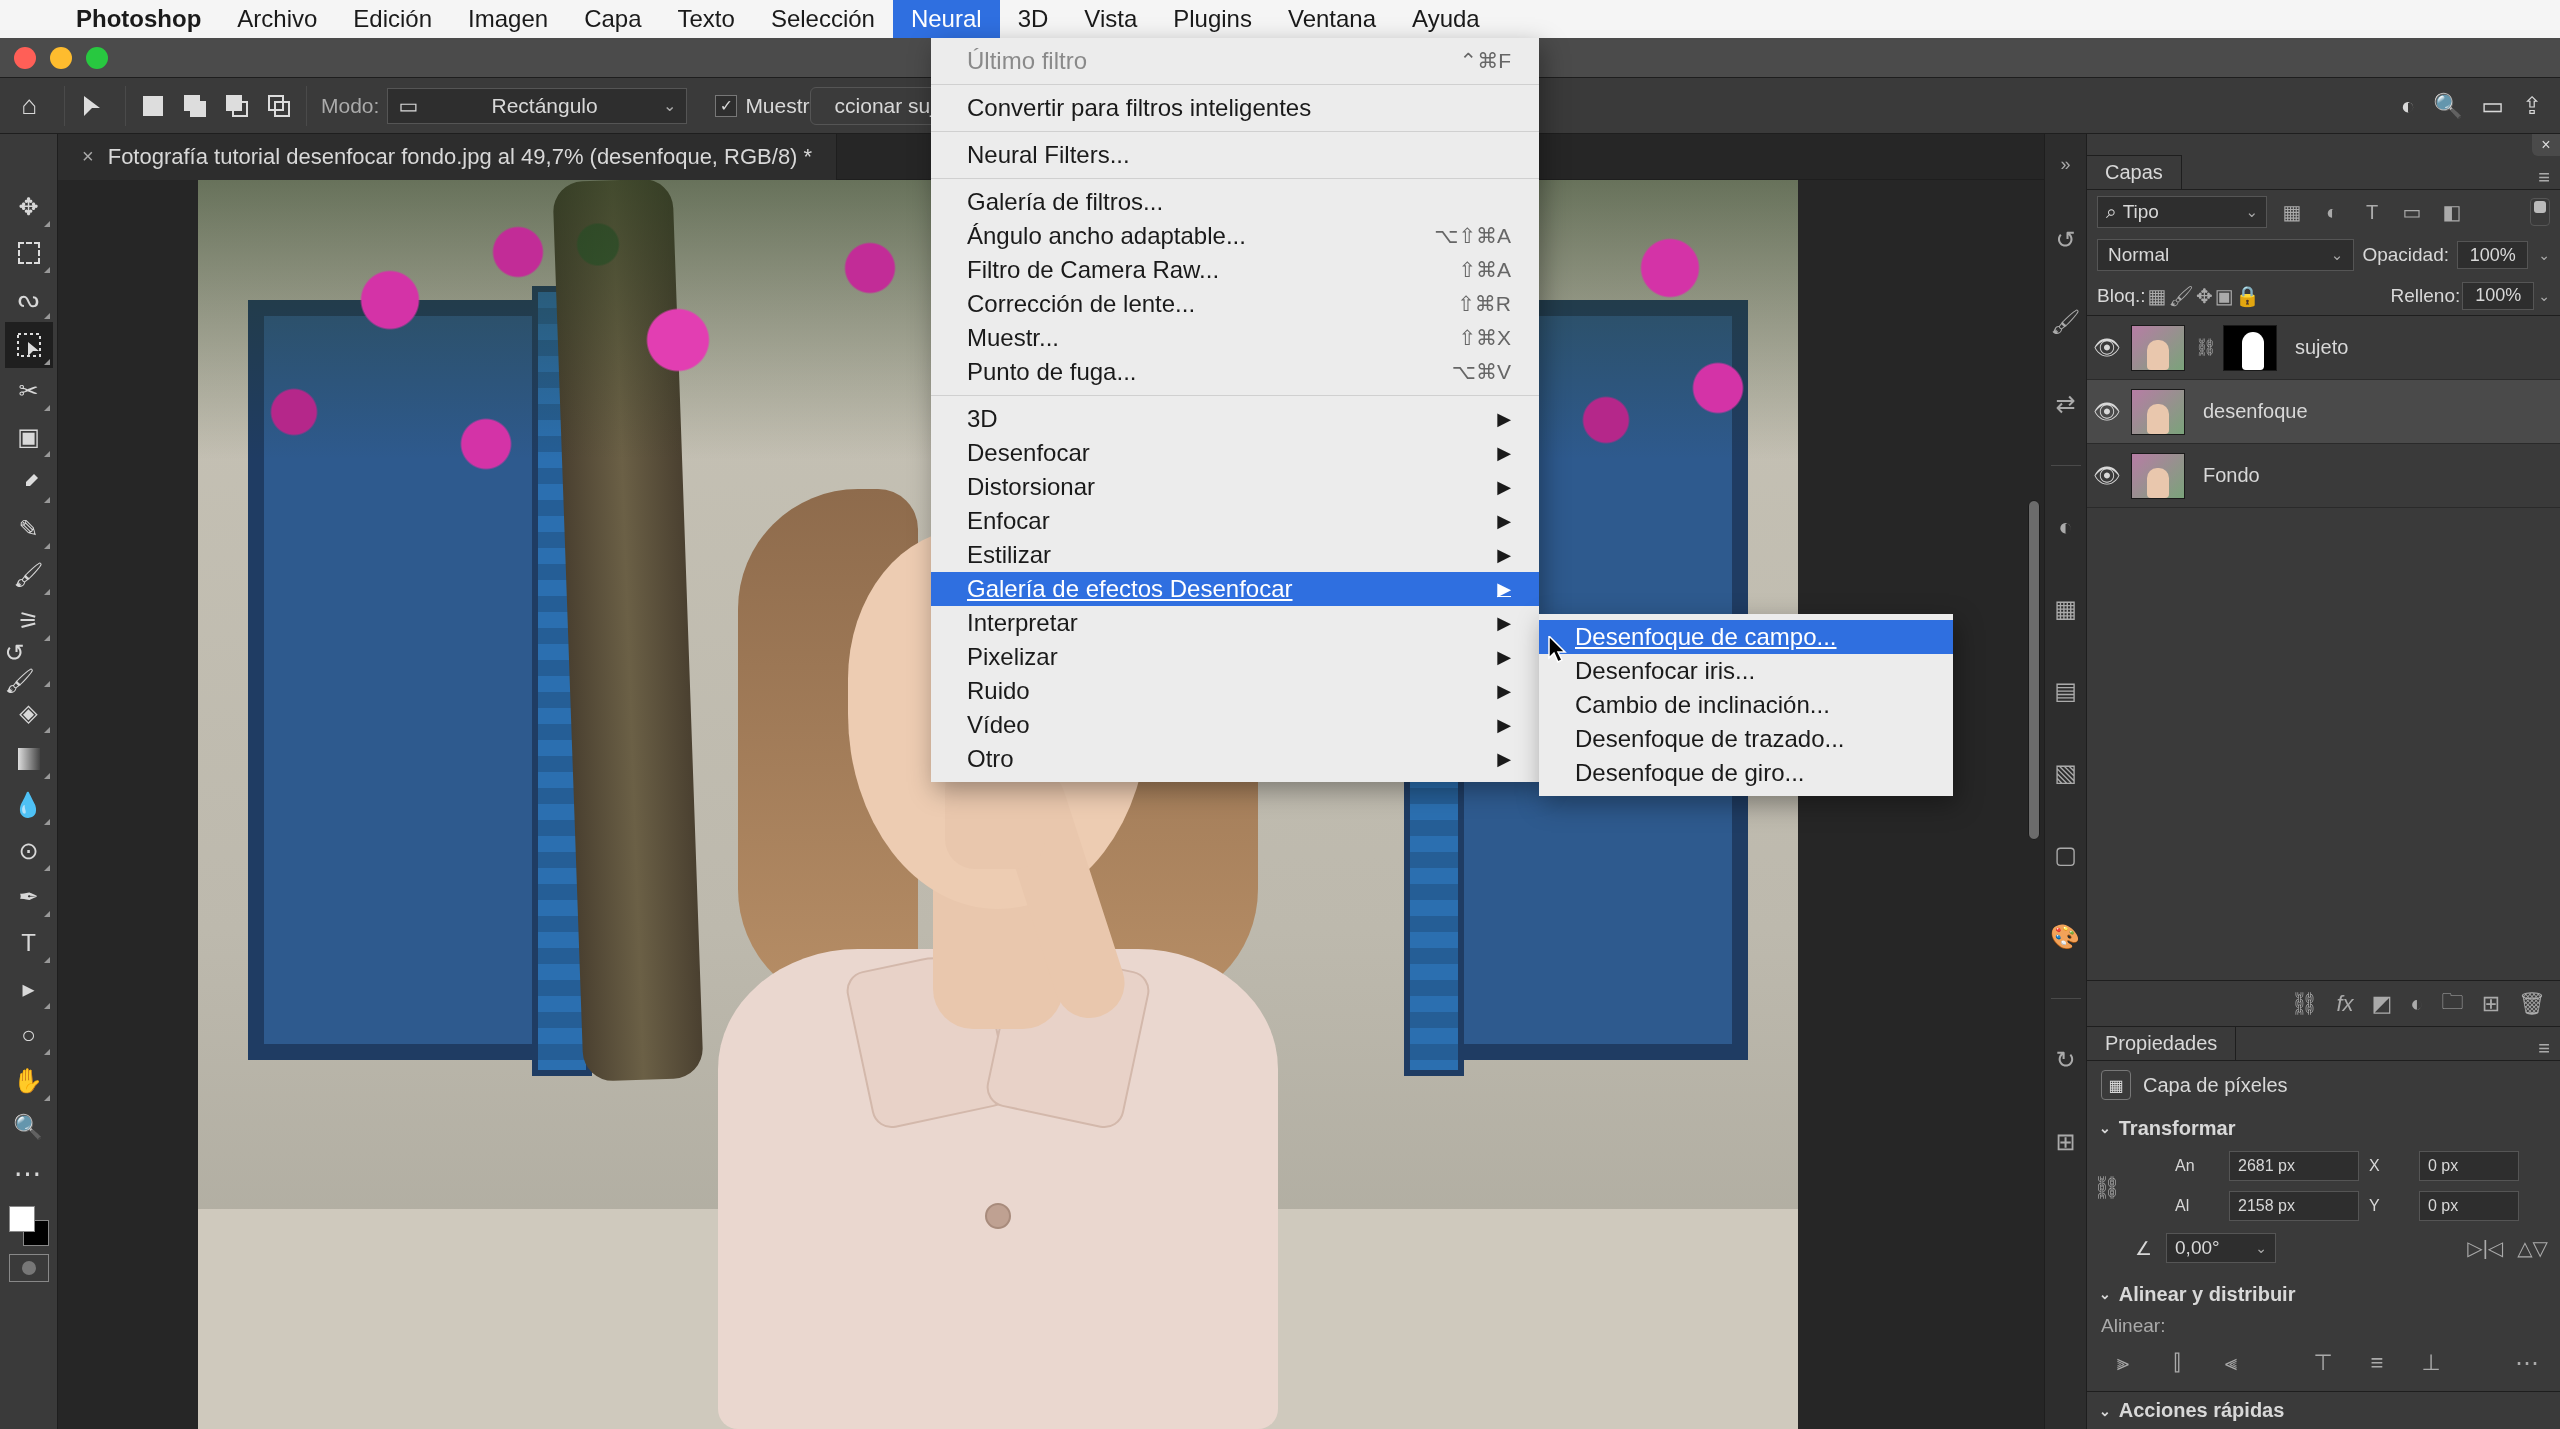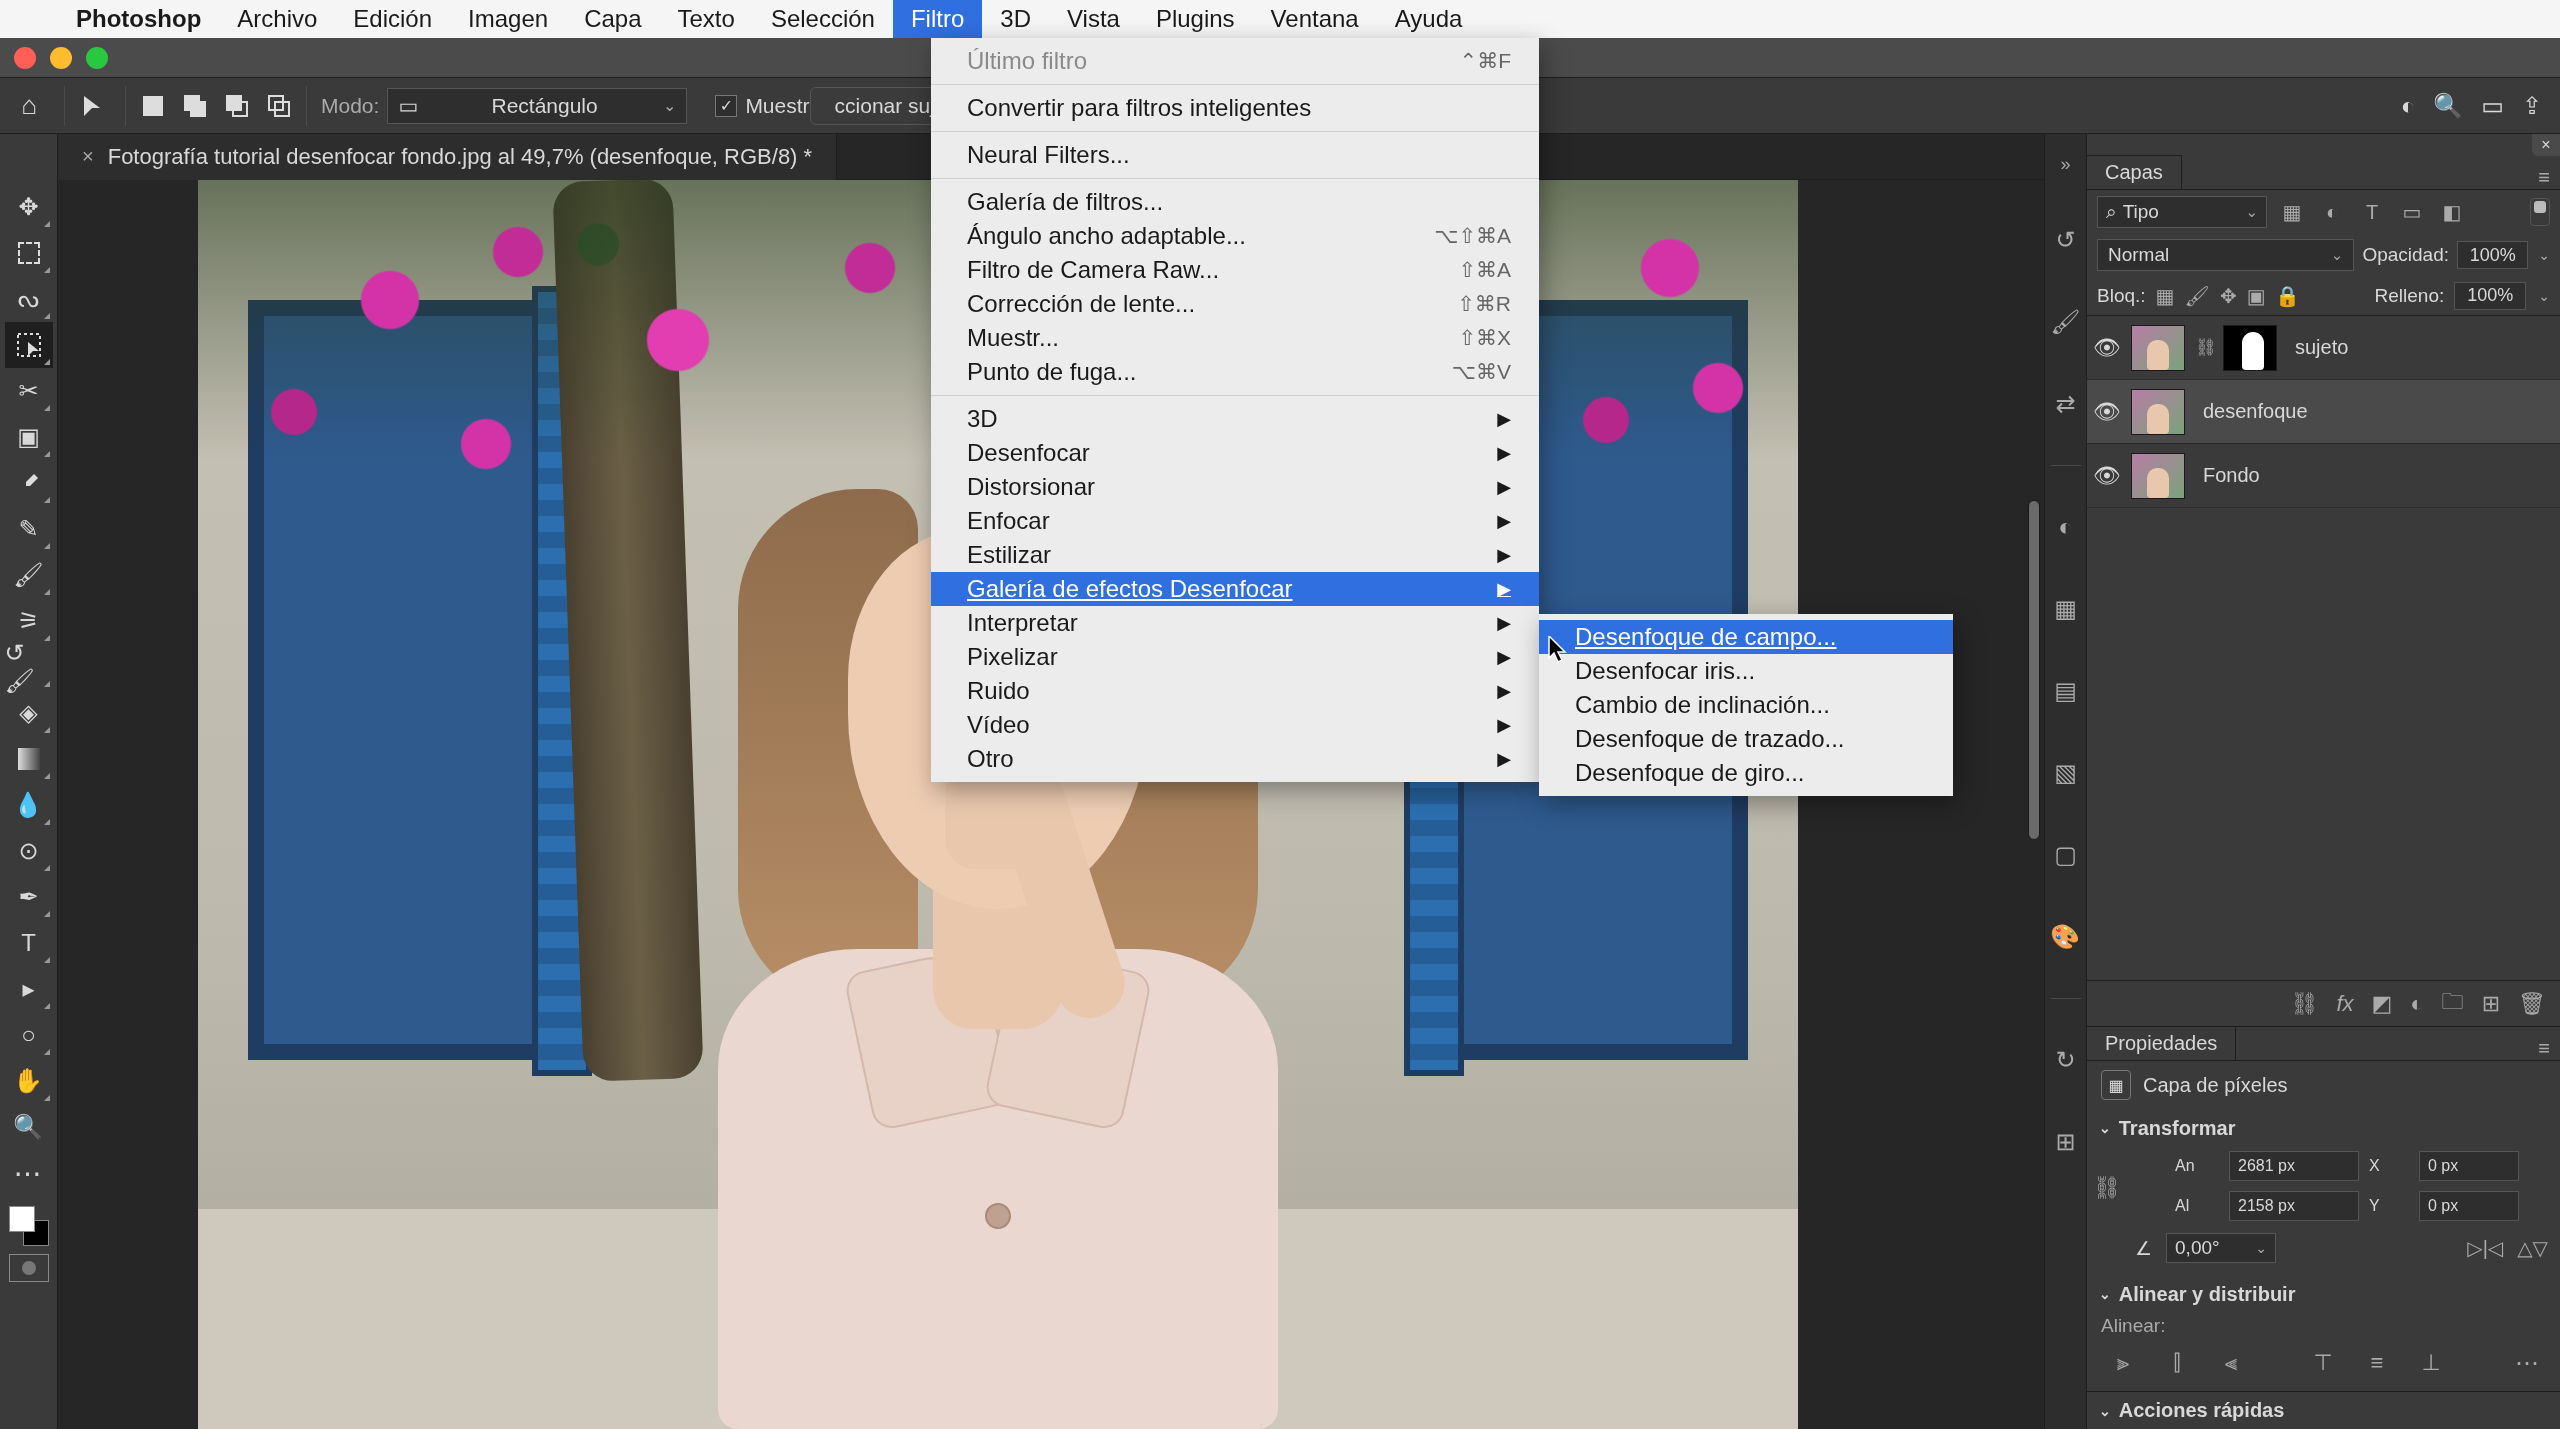--- a/index.html
+++ b/index.html
@@ -393,21 +393,21 @@
   }
   .blend-dd .caret { margin-left:auto; font-size:15px; color:var(--fg-dim); }
   .pct-field {
     height:28px; width:72px; border:1px solid #555; background:#2e2e2e;
     display:flex; align-items:center; justify-content:center;
     font-size:18px;
   }
   .pct-caret { font-size:14px; color:var(--fg-dim); margin-left:2px; }
 
   .lock-row {
-    height:40px; display:flex; align-items:center; padding:0 10px; gap:10px;
+    height:40px; display:flex; align-items:center; padding:0 10px; gap:2px;
     font-size:19px; border-bottom:1px solid var(--border-dark);justify-content:center;
   }
   .lock-row .ic { font-size:20px; color:var(--fg-dim); }
 
   .layer-list { }
   .layer-row {
     height:64px; display:flex; align-items:center;
     border-bottom:1px solid #2a2a2a;
     padding-left:6px; gap:10px;
     position:relative;
@@ -521,21 +521,21 @@
 
 <div class="mac-menubar">
   <div class="apple"></div>
   <div class="app-name">Photoshop</div>
   <div class="mitem">Archivo</div>
   <div class="mitem">Edición</div>
   <div class="mitem">Imagen</div>
   <div class="mitem">Capa</div>
   <div class="mitem">Texto</div>
   <div class="mitem">Selección</div>
-  <div class="mitem selected">Filtro</div>
+  <div class="mitem selected">Neural</div>
   <div class="mitem">3D</div>
   <div class="mitem">Vista</div>
   <div class="mitem">Plugins</div>
   <div class="mitem">Ventana</div>
   <div class="mitem">Ayuda</div>
 </div>
 
 <div class="win-titlebar">
   <div class="traffic-light tl-red"></div>
   <div class="traffic-light tl-yellow"></div>

